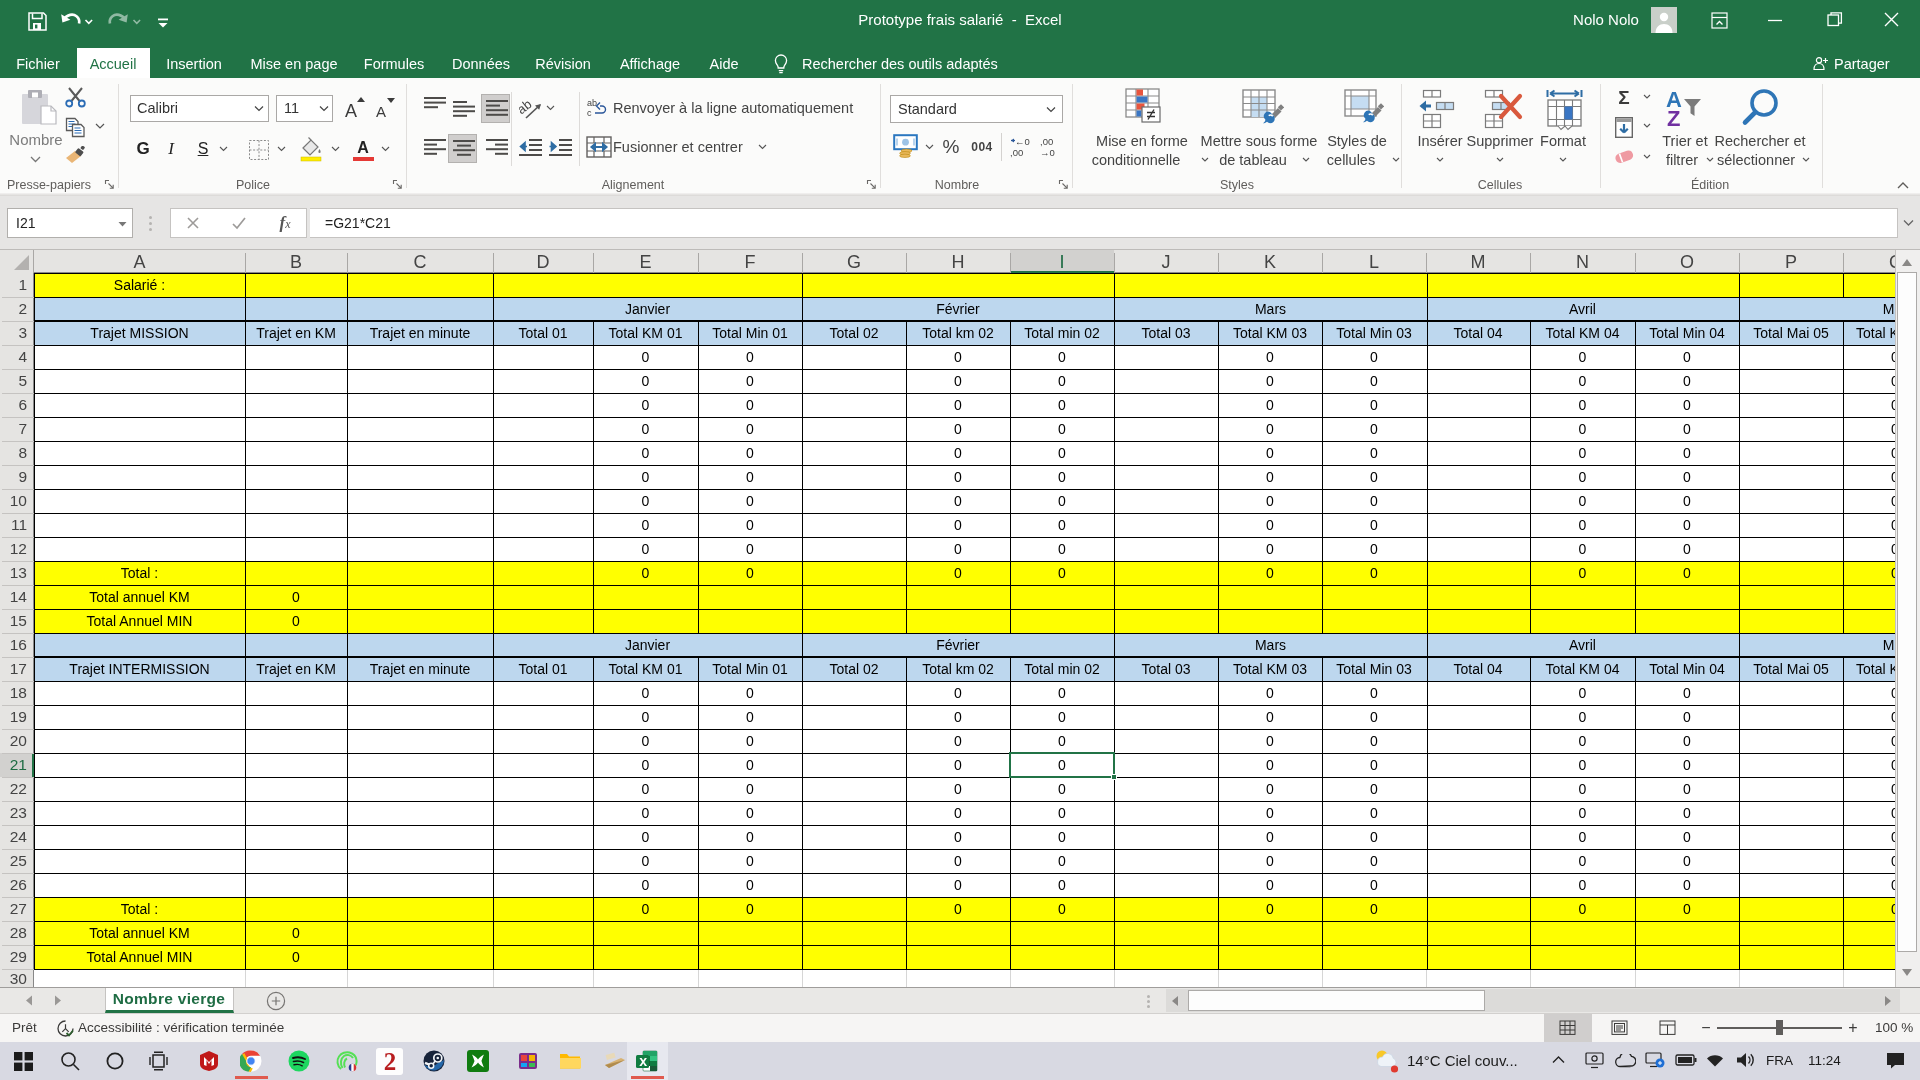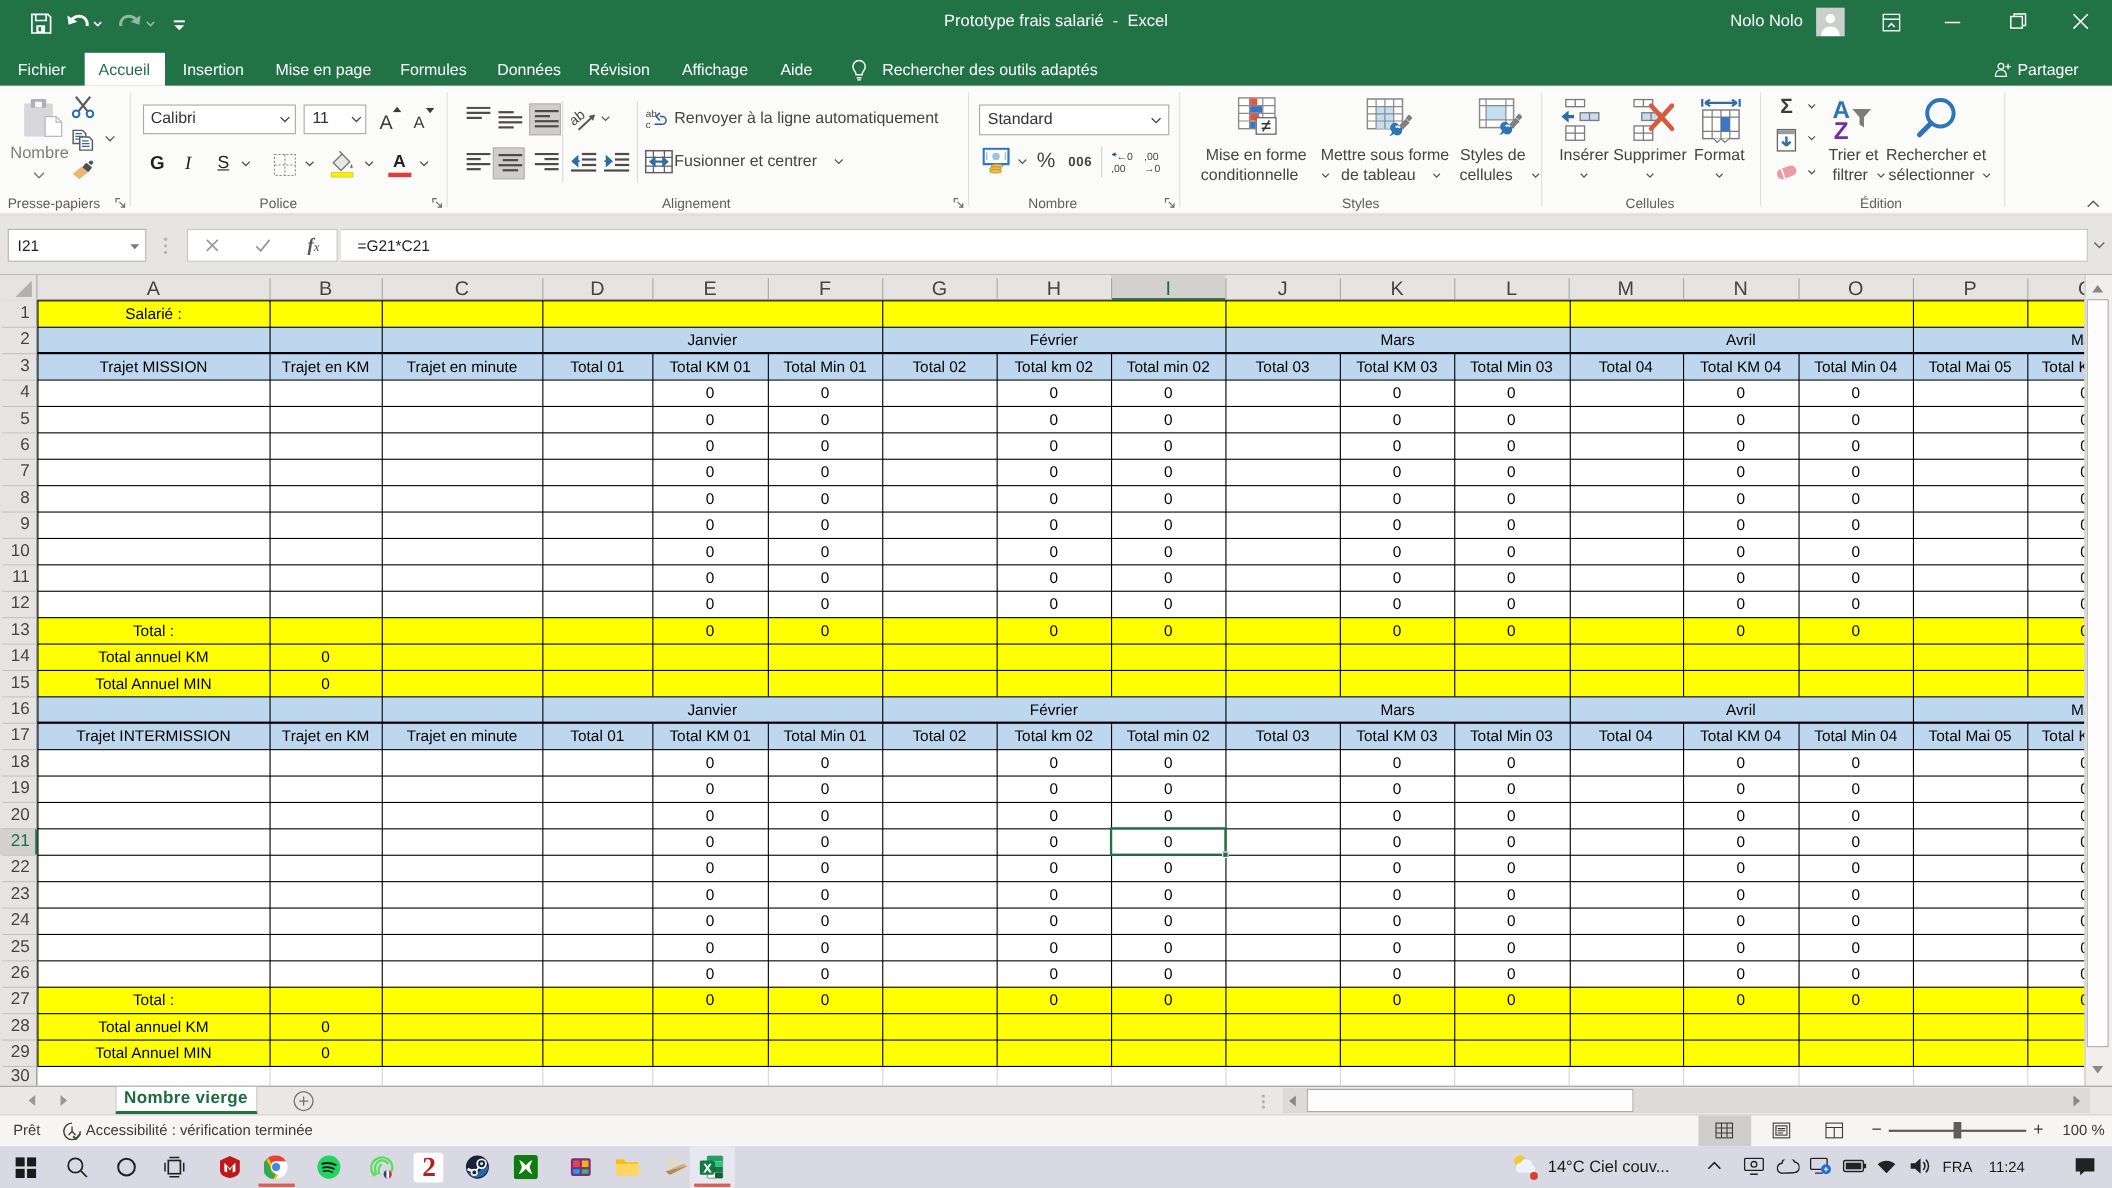--- a/index.html
+++ b/index.html
@@ -273,21 +273,21 @@
 <circle cx="12.5" cy="8.2" r="3.4" fill="#9dc3e6"></circle>
 <path d="M4 4.5 v7 M21 4.5 v7" stroke="#9dc3e6" stroke-width="1.4"></path>
 <ellipse cx="13.5" cy="16.8" rx="5.4" ry="1.7" fill="#eab95c" stroke="#b8860b" stroke-width=".6"></ellipse>
 <ellipse cx="12" cy="19.3" rx="5.4" ry="1.7" fill="#eab95c" stroke="#b8860b" stroke-width=".6"></ellipse>
 <ellipse cx="12" cy="21.8" rx="5.4" ry="1.7" fill="#eab95c" stroke="#b8860b" stroke-width=".6"></ellipse>
 </svg>
 <svg class="ab" style="left:925px;top:144px" width="9" height="6" viewBox="0 0 9 6">
     <path d="M1 1 l3.5 3.5 3.5-3.5" stroke="#555" fill="none" stroke-width="1.1"></path>
   </svg>
 <div style="position:absolute;left:951px;transform:translateX(-50%);top:147px;font-size:19px;color:#444;line-height:0;white-space:pre;"><span style="font-size:19px;">%</span></div>
-<div style="position:absolute;left:982px;transform:translateX(-50%);top:147px;font-size:12px;color:#444;line-height:0;white-space:pre;"><b style="font-size:12px;letter-spacing:.5px;">006</b></div>
+<div style="position:absolute;left:982px;transform:translateX(-50%);top:147px;font-size:12px;color:#444;line-height:0;white-space:pre;"><b style="font-size:12px;letter-spacing:.5px;">004</b></div>
 <div style="position:absolute;left:1001px;top:133px;width:1px;height:28px;background:#d4d2d0;"></div>
 <svg class="ab" style="left:1008px;top:136px" width="24" height="22" viewBox="0 0 24 22">
 <text x="7" y="9" font-size="9.5" fill="#444">←0</text>
     <text x="2" y="20" font-size="9.5" fill="#444">,00</text>
 <path d="M7 4.5 l-4 0" stroke="#2b579a" stroke-width="1.3"></path>
     <path d="M6 2.5 l-3 2 3 2z" fill="#2b579a"></path>
   </svg>
 <svg class="ab" style="left:1038px;top:136px" width="24" height="22" viewBox="0 0 24 22">
 <text x="2" y="9" font-size="9.5" fill="#444">,00</text>
     <text x="2" y="20" font-size="9.5" fill="#444">→0</text>

